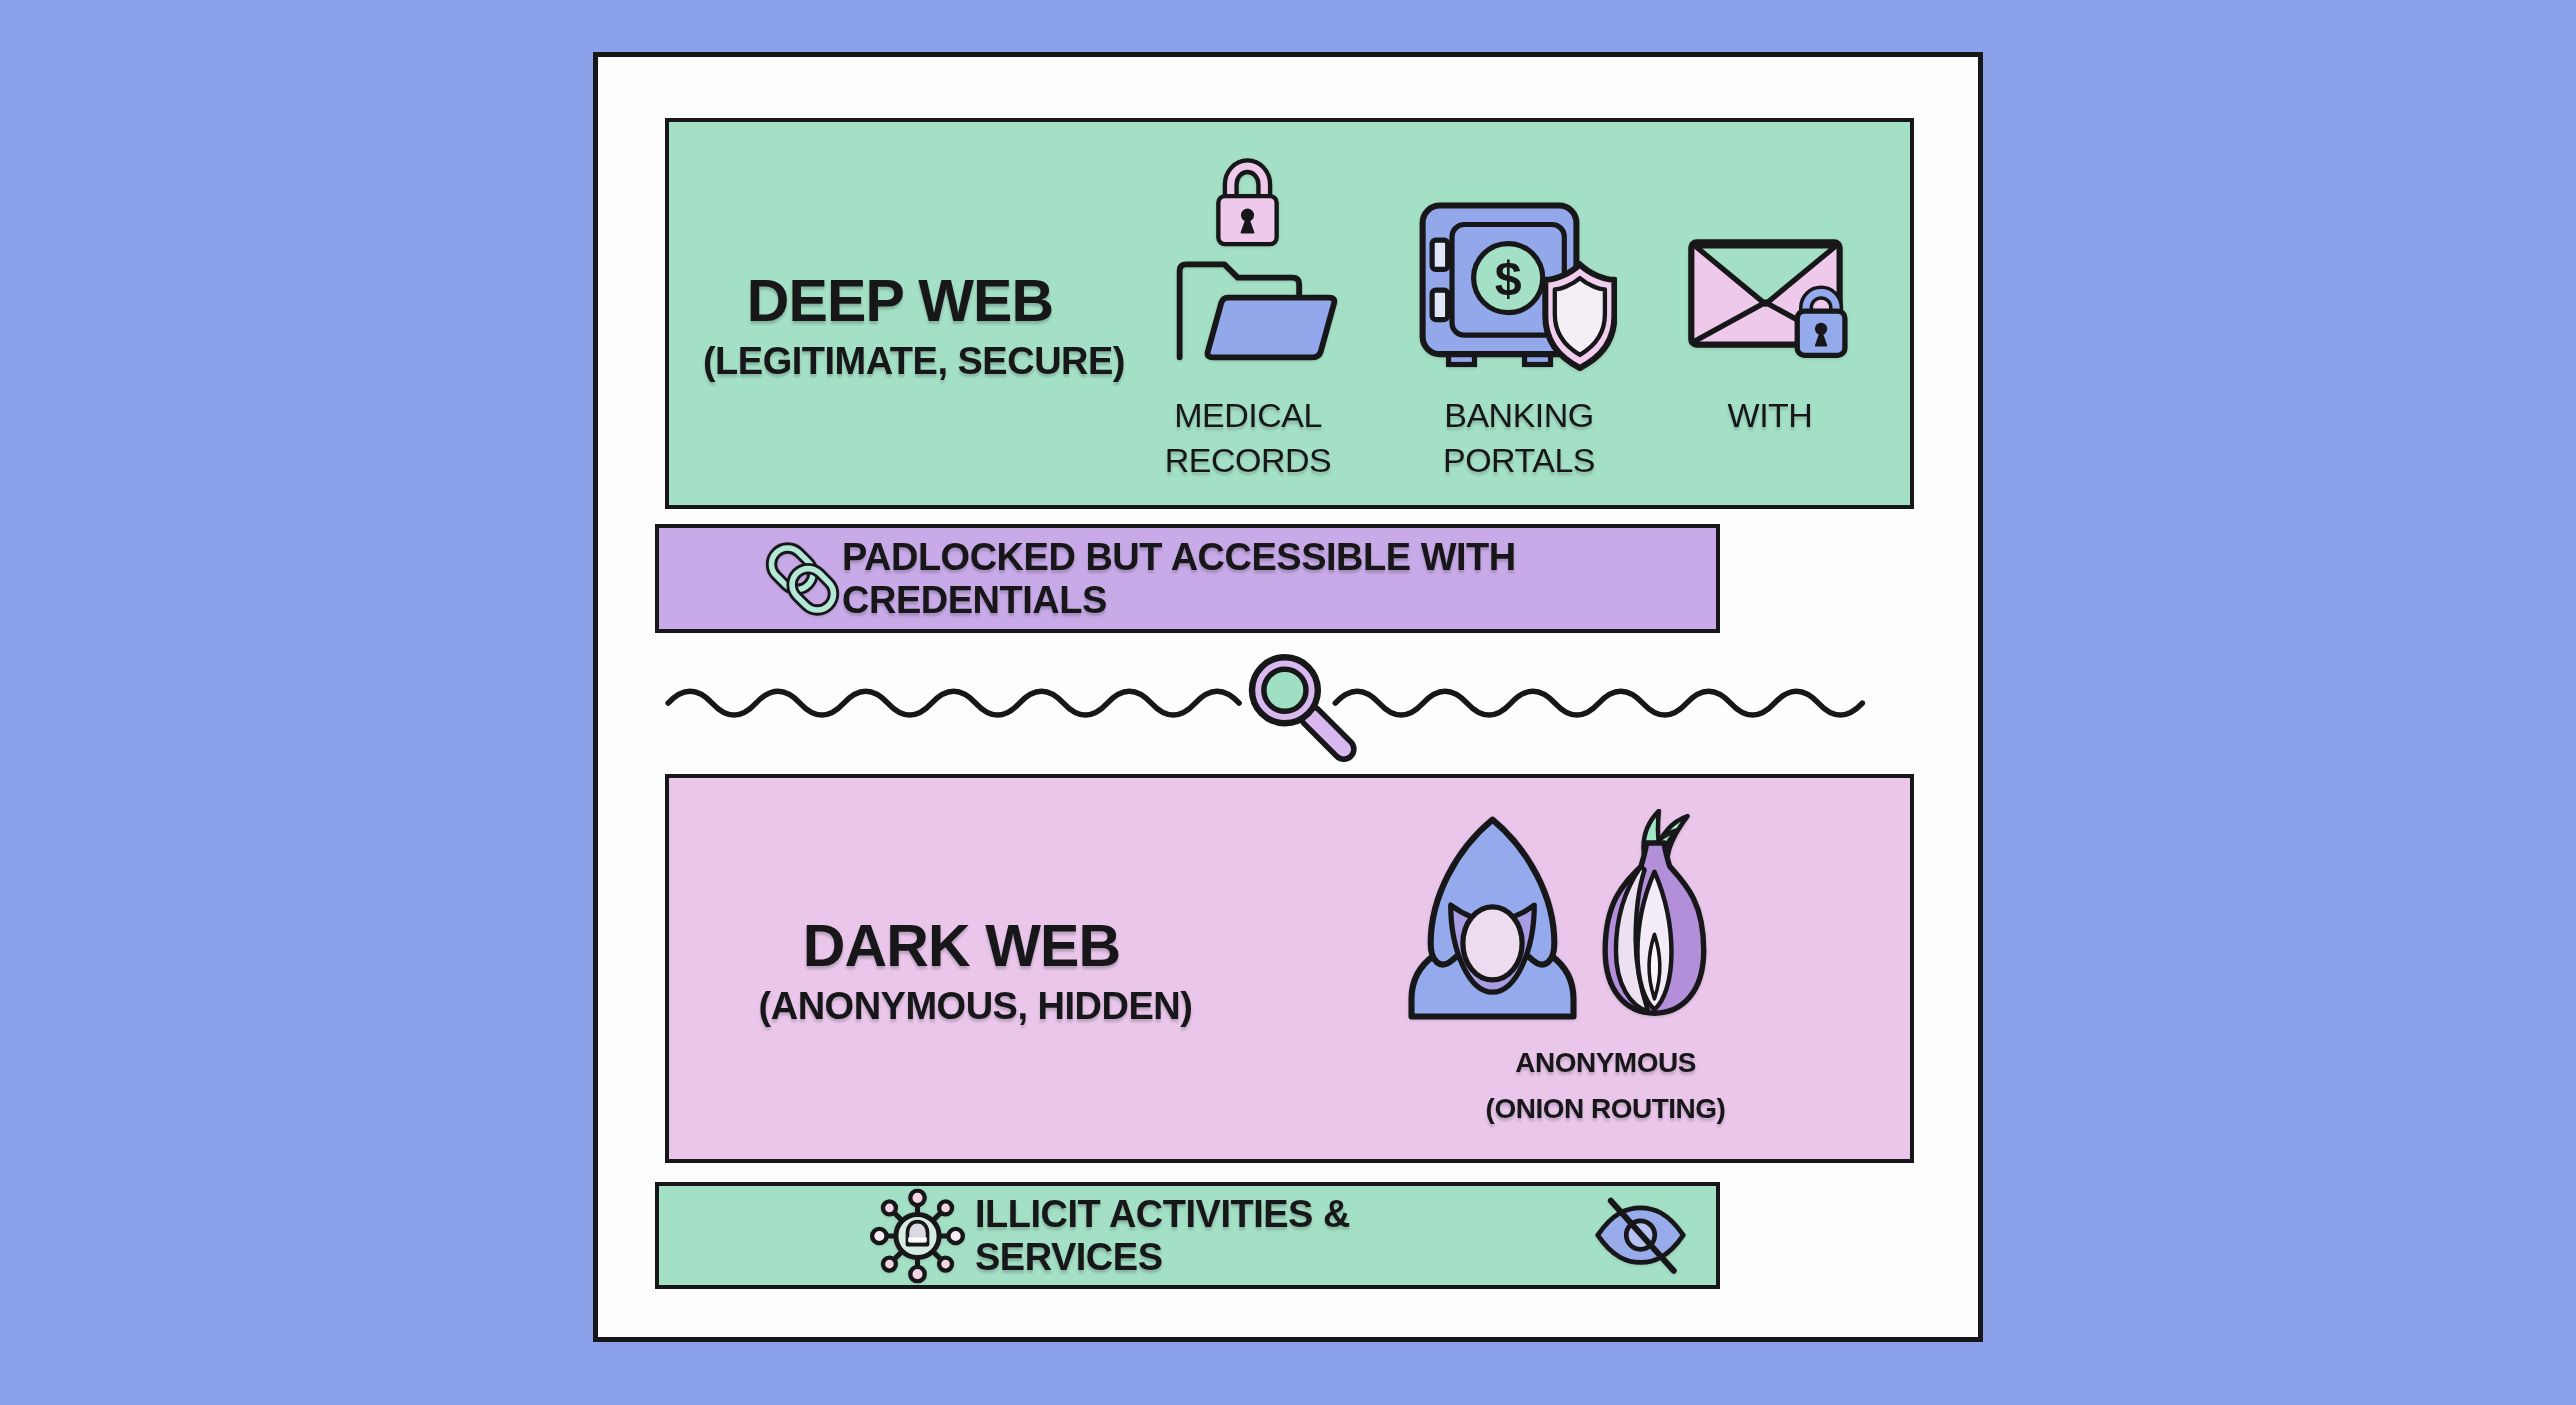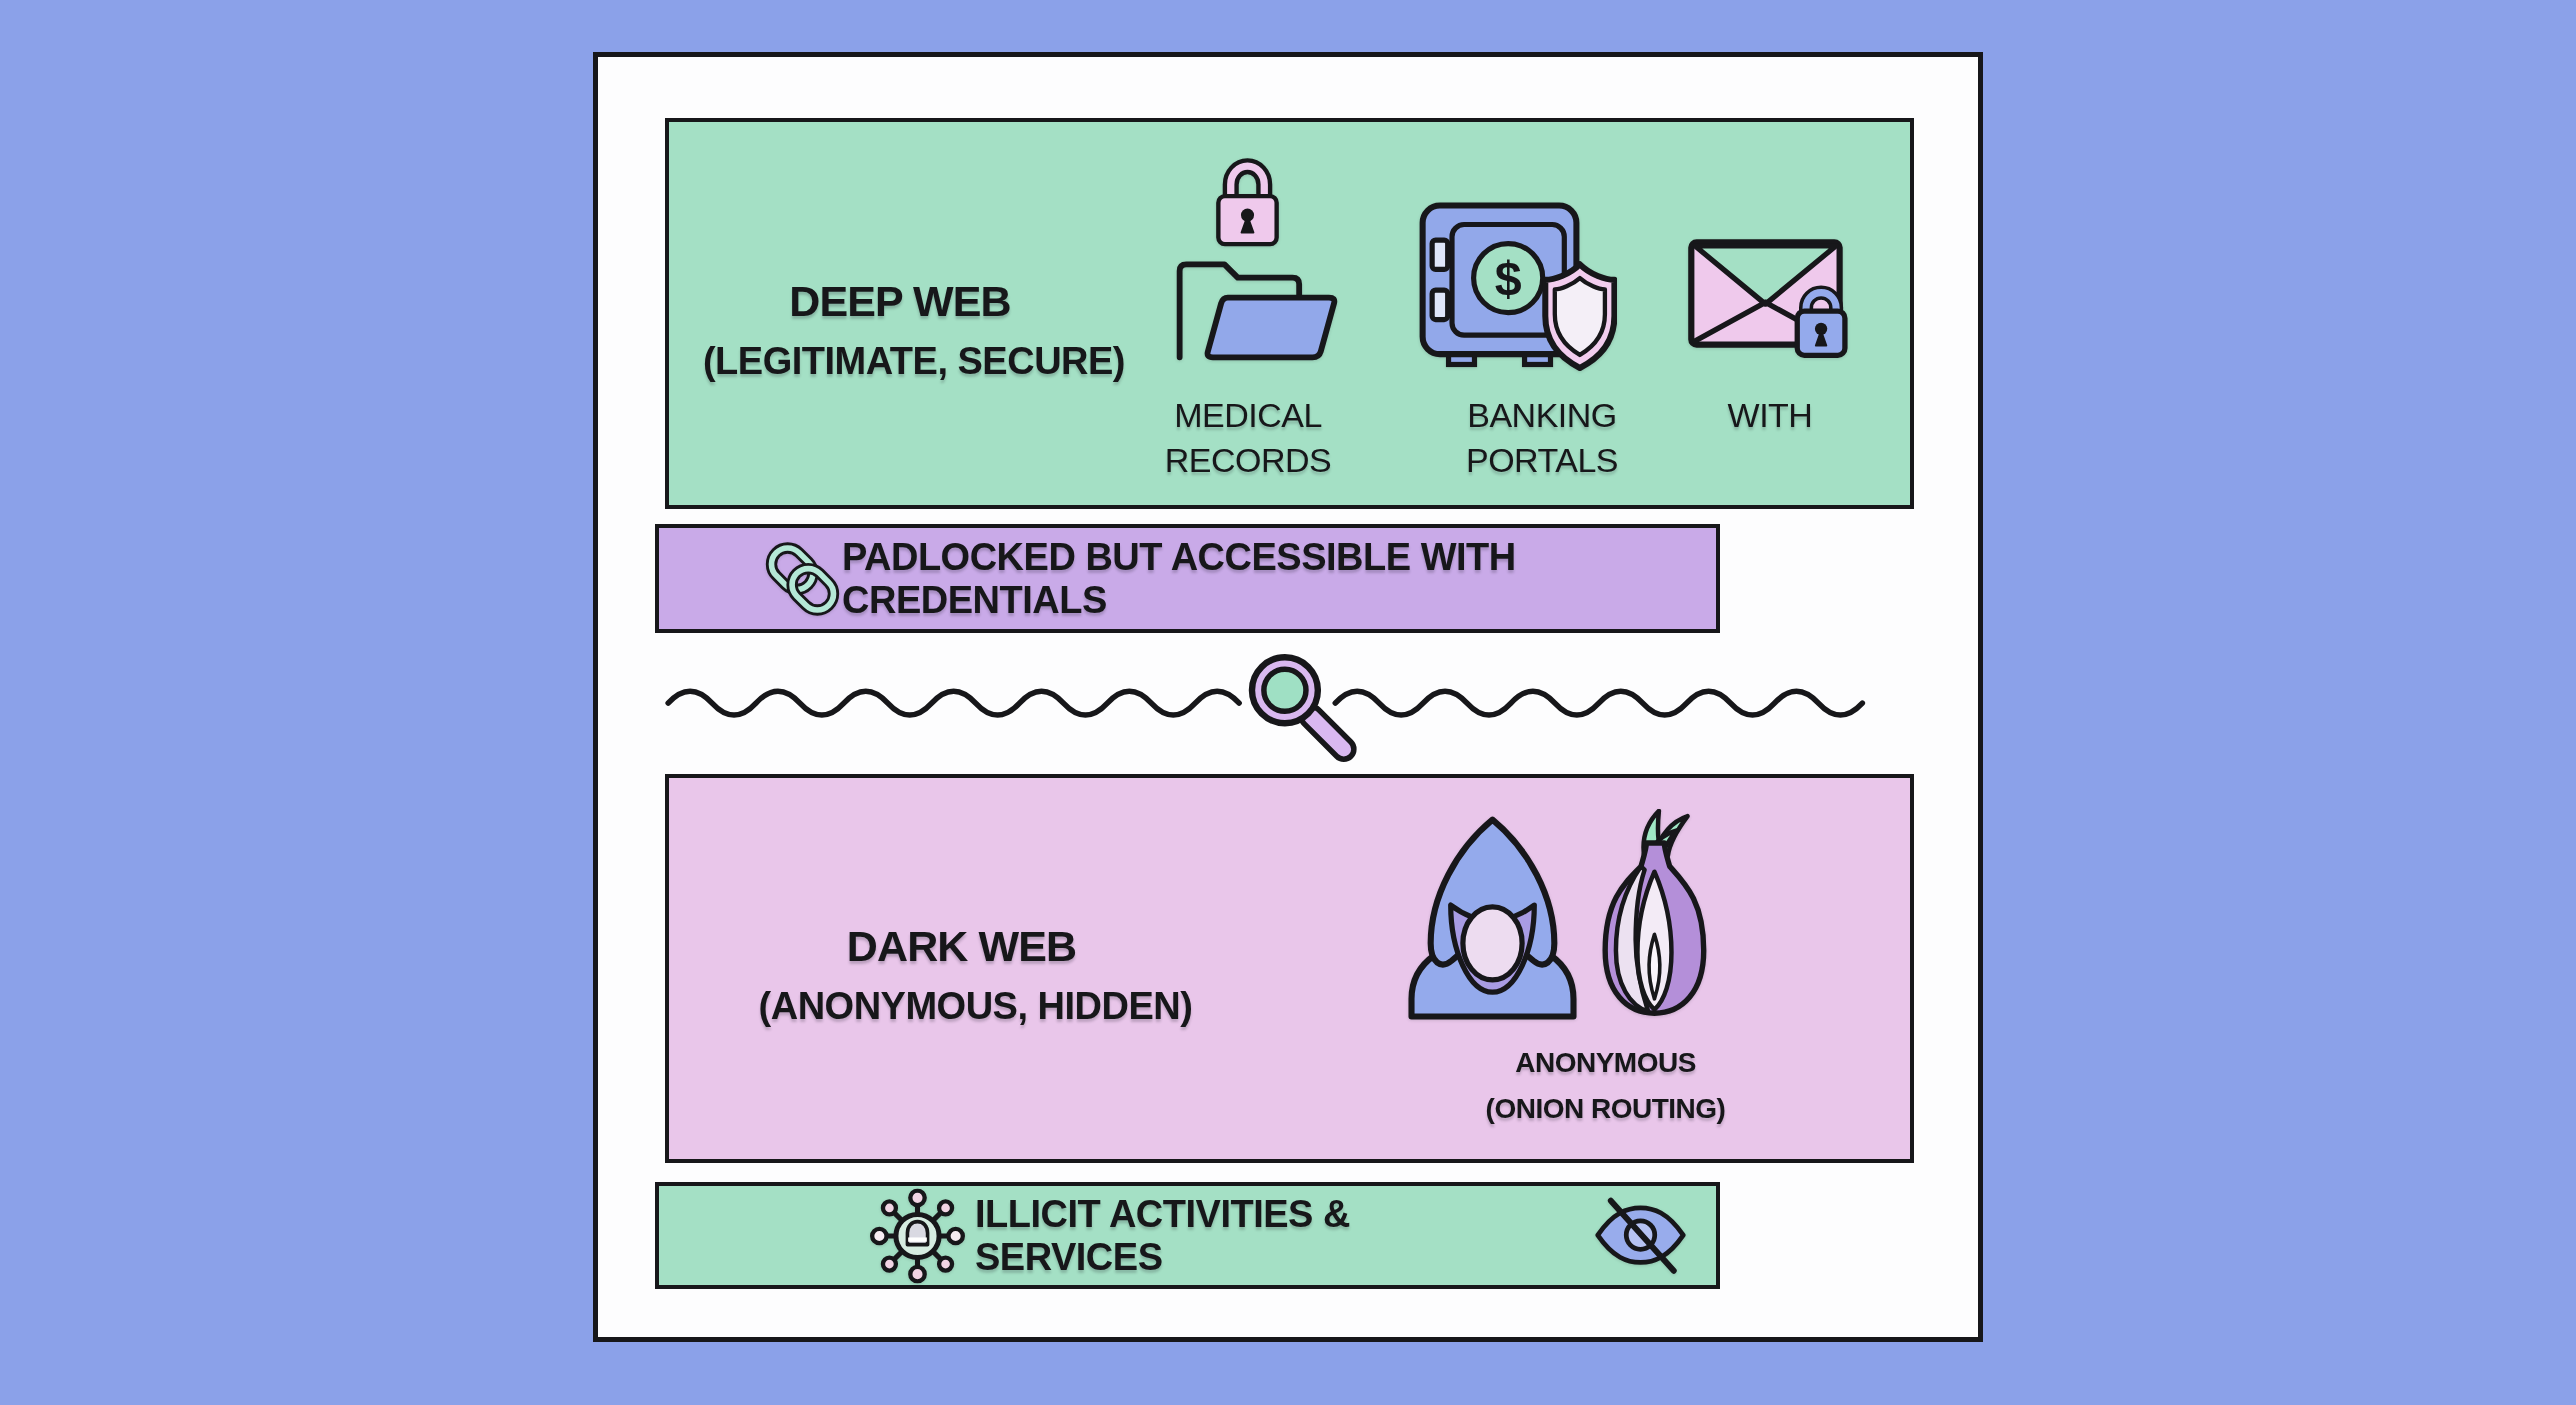--- a/index.html
+++ b/index.html
@@ -14,21 +14,21 @@
         border:5.5px solid var(--outline);}
   .panel{position:absolute;left:67px;width:1249px;border:4.6px solid var(--outline);}
   .panel-top{top:61px;height:391px;background:var(--mint);}
   .strip{position:absolute;left:57px;width:1065px;border:4.6px solid var(--outline);text-decoration:underline;}
   .strip-1{top:467px;height:109px;background:var(--lavender);}
   .strip-2{top:1125px;height:107px;background:var(--mint);}
   .panel-pink{top:717px;height:389px;background:var(--orchid);}
   .title-block{position:absolute;text-align:center;}
   .tb-deep{left:0;top:145px;width:462px;}
   .tb-dark{left:0;top:134px;width:585px;}
-  .big-title{font-size:43px;line-height:68px;font-weight:700;letter-spacing:-0.9px;
+  .big-title{font-size:59px;line-height:68px;font-weight:700;letter-spacing:-0.9px;
              text-shadow:0 2.7px 2.7px rgba(20,20,30,.22);}
   .sub-title{font-size:38px;line-height:49px;font-weight:700;letter-spacing:-0.5px;margin-top:1.8px;
              text-shadow:0 2.7px 2.7px rgba(20,20,30,.2);padding-left:28px;}
   .icon-abs{position:absolute;filter:drop-shadow(0 1.8px 1.8px rgba(20,20,30,.15));}
   .item-label{position:absolute;top:271px;width:274px;text-align:center;font-size:34px;line-height:45px;
               font-weight:400;letter-spacing:-0.5px;text-shadow:0 2.7px 2.7px rgba(20,20,30,.2);}
   .anon-label{position:absolute;left:772px;top:262px;width:329px;text-align:center;font-size:28px;
               line-height:46px;font-weight:700;letter-spacing:-0.5px;text-shadow:0 2.7px 2.7px rgba(20,20,30,.2);}
   .strip-icon{position:absolute;top:50%;transform:translateY(-50%);filter:drop-shadow(0 1.8px 1.8px rgba(20,20,30,.15));}
   .strip-text{position:absolute;top:0;bottom:0;display:flex;align-items:center;justify-content:center;
@@ -72,21 +72,21 @@
         <rect x="44" y="30" width="130" height="128" rx="14" fill="none" stroke="#17171a" stroke-width="6"></rect>
         <rect x="21" y="48" width="18" height="34" rx="4" fill="#dfe6fa" stroke="#17171a" stroke-width="6"></rect>
         <rect x="21" y="106" width="18" height="34" rx="4" fill="#dfe6fa" stroke="#17171a" stroke-width="6"></rect>
         <circle cx="109" cy="92" r="40" fill="#a4e0c5" stroke="#17171a" stroke-width="6"></circle>
         <text x="109" y="112" text-anchor="middle" font-family="Liberation Sans, sans-serif" font-weight="700" font-size="56" fill="#17171a">$</text>
         <g transform="translate(152,76)">
           <path d="M40,0 C52,12 70,18 80,18 V60 C80,95 56,112 40,120 C24,112 0,95 0,60 V18 C10,18 28,12 40,0 Z" fill="#f2cdee" stroke="#17171a" stroke-width="7" stroke-linejoin="round"></path>
           <path d="M40,16 C49,24 62,29 69,29 V58 C69,84 52,98 40,105 C28,98 11,84 11,58 V29 C18,29 31,24 40,16 Z" fill="#f4eff7" stroke="#17171a" stroke-width="5" stroke-linejoin="round"></path>
         </g>
       </svg>
-      <div class="item-label" style="left:736px">
+      <div class="item-label" style="left:713px">
         <div>BANKING</div>
         <div>PORTALS</div>
       </div>
 
       <svg class="icon-abs" style="left:1017px;top:115px;width:181px;height:128px" viewBox="0 0 205 145">
         <rect x="6" y="6" width="168" height="116" rx="6" fill="#efc9ec" stroke="#17171a" stroke-width="7"></rect>
         <path d="M10,10 H170 L90,76 Z" fill="#a4e0c5" stroke="#17171a" stroke-width="6" stroke-linejoin="round"></path>
         <path d="M10,118 L90,74 M170,118 L90,74" fill="none" stroke="#17171a" stroke-width="6" stroke-linecap="round"></path>
         <path d="M136,86 v-6 a17,17 0 0 1 34,0 v6" fill="none" stroke="#17171a" stroke-width="16" stroke-linecap="round"></path>
         <path d="M136,86 v-6 a17,17 0 0 1 34,0 v6" fill="none" stroke="#94aaec" stroke-width="8" stroke-linecap="round"></path>

